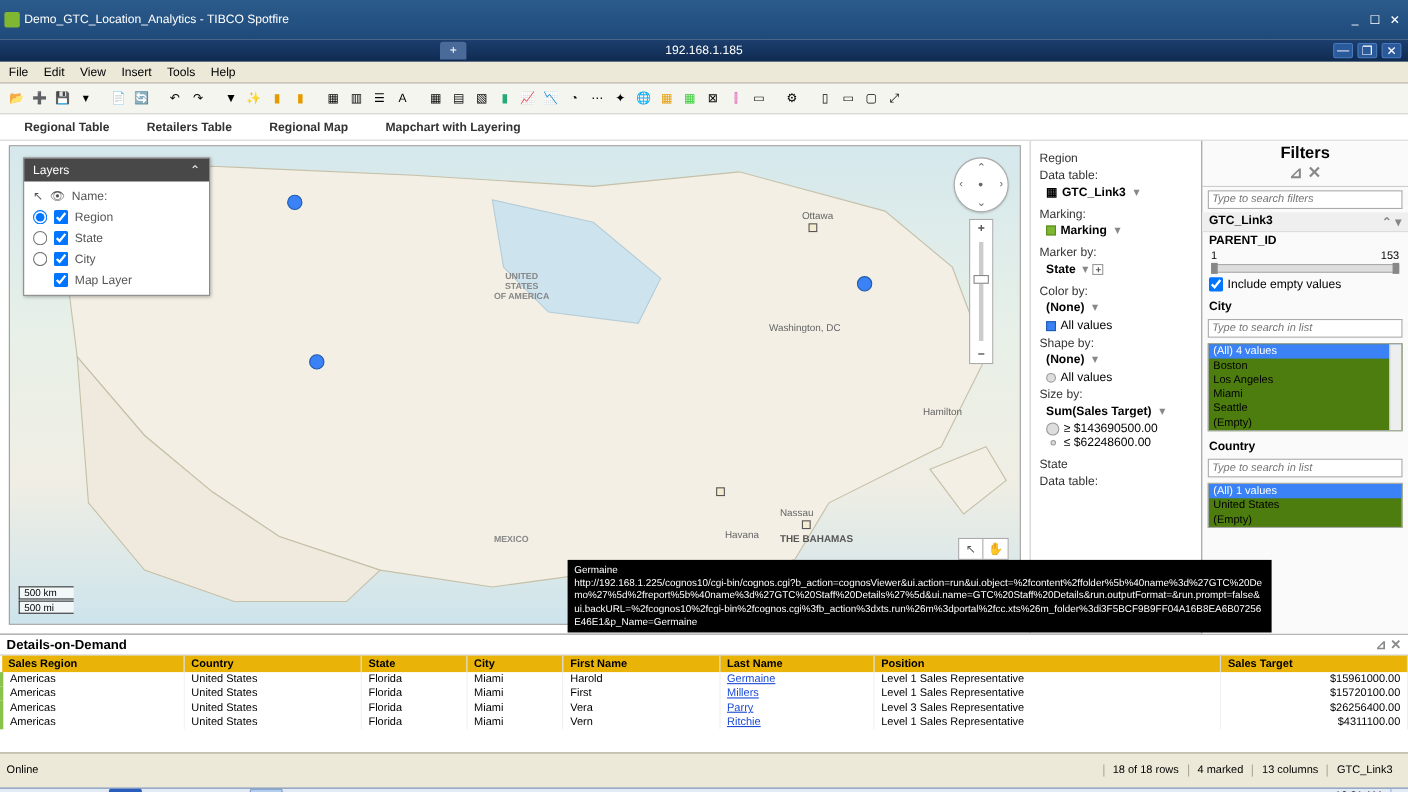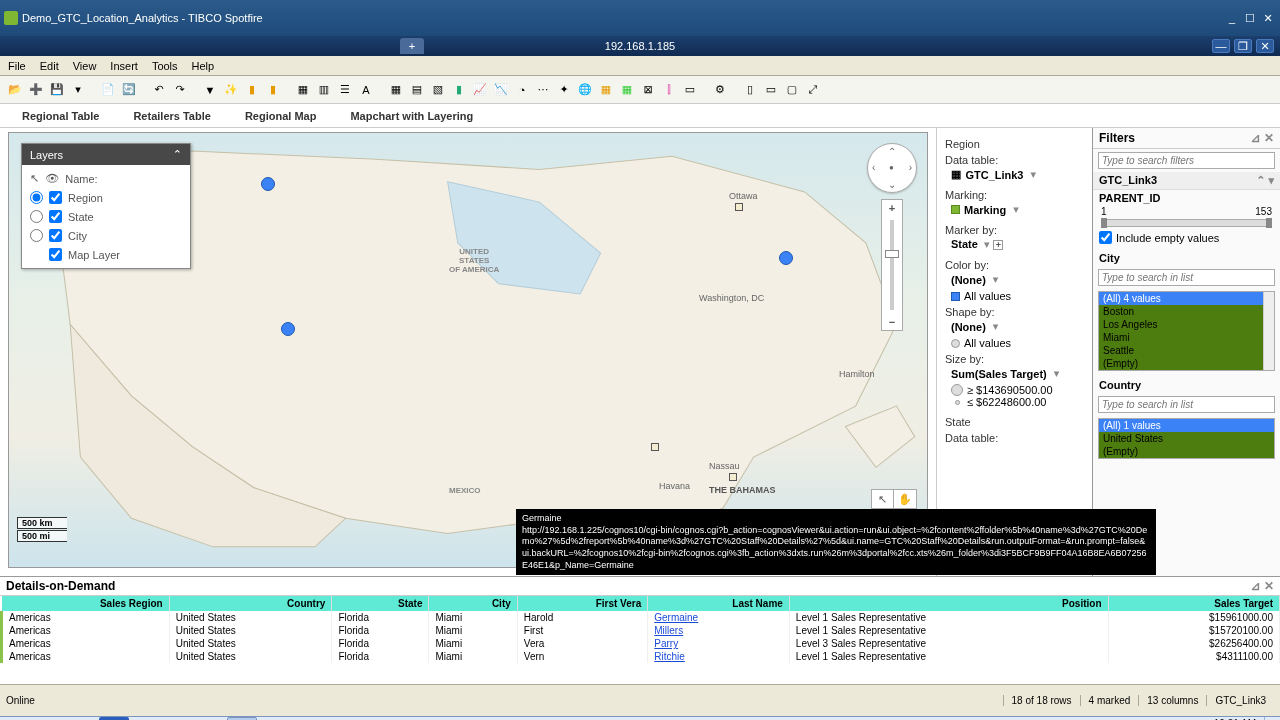--- a/index.html
+++ b/index.html
@@ -31,21 +31,21 @@
 .maparea { flex: 1; margin: 4px 8px 8px 8px; background: linear-gradient(180deg, #d5e8ec 0%, #e8f0e8 40%, #f0eee4 70%, #cde4ec 100%); position: relative; border: 1px solid #999; overflow: hidden; }
 .layers-panel { position: absolute; left: 12px; top: 10px; width: 170px; background: #fff; border: 1px solid #888; box-shadow: 1px 1px 3px rgba(0,0,0,0.3); }
 .layers-head { background: #484848; color: #fff; padding: 4px 8px; display: flex; justify-content: space-between; align-items: center; font-size: 11px; }
 .layers-body { padding: 4px; }
 .layer-row { display: flex; align-items: center; gap: 6px; padding: 3px 4px; font-size: 11px; color: #555; }
 .layer-row input { margin: 0; }
 .marker { position: absolute; width: 14px; height: 14px; background: #3b82f6; border: 1px solid #1e5aad; border-radius: 50%; }
 .maplabel { position: absolute; font-size: 9px; color: #666; }
 .maplabel.b { font-weight: bold; color: #555; }
 .maplabel.country { font-weight: bold; color: #888; font-size: 8px; text-align:center; line-height:1.1;}
-.scale { position: absolute; left: 8px; bottom: 24px; font-size: 9px; font-weight: bold; }
+.scale { position: absolute; left: 8px; bottom: 8px; font-size: 9px; }
 .scale div { border: 1px solid #333; border-right:none; padding: 0 4px; background: rgba(255,255,255,0.7); width: 50px; margin-bottom:1px;}
 .mapnav { position: absolute; right: 10px; top: 10px; }
 .navcircle { width: 50px; height: 50px; border-radius: 50%; background: #fff; border: 1px solid #aaa; position: relative; box-shadow: 0 1px 2px rgba(0,0,0,0.2); }
 .navcircle .arr { position: absolute; font-size: 10px; color: #666; cursor: pointer; }
 .zoom { width: 22px; background: #fff; border: 1px solid #aaa; margin: 6px auto 0; text-align: center; }
 .zoom .zb { padding: 2px 0; cursor: pointer; font-weight: bold; color: #555; }
 .zslider { height: 90px; width: 4px; background: #ccc; margin: 4px auto; position: relative; }
 .zhandle { width: 14px; height: 8px; background: #fff; border: 1px solid #888; position: absolute; left: -5px; top: 30px; cursor: pointer; }
 .mapmode { position: absolute; right: 10px; bottom: 58px; display: flex; border: 1px solid #aaa; background: #fff; }
 .mapmode div { width: 22px; height: 18px; display: flex; align-items: center; justify-content: center; cursor: pointer; font-size: 11px; color: #555; }
@@ -56,39 +56,39 @@
 .legend .lh { color: #333; margin-top: 4px; }
 .legend .lv { display: flex; align-items: center; gap: 4px; padding: 2px 0 4px 6px; font-weight: bold; cursor: pointer; }
 .legend .dd::after { content: " ▾"; color: #888; font-weight: normal; margin-left: 3px; }
 .legend .sym { display: flex; align-items: center; gap: 4px; padding-left: 6px; }
 .legend .sq { width: 9px; height: 9px; background: #7fb733; border: 1px solid #5a8a20; }
 .legend .sqb { width: 9px; height: 9px; background: #3b82f6; border: 1px solid #1e5aad; }
 .legend .circ { width: 9px; height: 9px; border-radius: 50%; background: #ddd; border: 1px solid #999; }
 .legend .plus { width:10px; height:10px; display:flex; align-items:center; justify-content:center; border:1px solid #999; font-size:9px; cursor:pointer; color:#555;}
 
 .filters { width: 188px; border-left: 1px solid #999; background: #fafafa; display: flex; flex-direction: column; }
-.filters .fh { padding: 3px 6px; font-weight: bold; font-size: 12px; display: flex; justify-content: space-between; align-items: center; border-bottom: 1px solid #ccc; }
+.filters .fh { padding: 3px 6px; font-weight: bold; font-size: 15px; display: flex; justify-content: space-between; align-items: center; border-bottom: 1px solid #ccc; flex-direction: column; }
 .filters input.search { width: calc(100% - 10px); margin: 3px 5px; font-size: 10px; padding: 2px 3px; border: 1px solid #aaa; color: #888; font-style: italic; }
 .filters .gtc { padding: 2px 6px; font-weight: bold; display: flex; justify-content: space-between; border-bottom: 1px solid #ddd; background: #efefef; }
 .filters .ph { padding: 2px 6px; font-weight: bold; }
 .filters .range { display: flex; justify-content: space-between; padding: 0 8px; font-size: 10px; }
 .filters .slider { height: 8px; background: #ddd; margin: 2px 8px; border: 1px solid #aaa; position: relative; }
 .filters .inc { padding: 2px 6px; display: flex; align-items: center; gap: 4px; }
 .filters .sect { padding: 2px 6px; font-weight: bold; margin-top: 4px; }
 .filters .listbox { margin: 2px 5px; border: 1px solid #aaa; background: #4d7c0f; font-size: 10px; position: relative; }
 .filters .listbox .li { padding: 1px 4px; }
 .filters .listbox .li.sel { background: #3b82f6; color: #fff; }
 .filters .listbox .scrollthumb { position:absolute; right:0; top:0; bottom:0; width:11px; background:#eee; border-left:1px solid #ccc;}
 
 .tooltip { position: absolute; background: #000; color: #fff; font-size: 9px; padding: 4px 6px; max-width: 640px; word-break: break-all; z-index: 100; line-height: 1.3; }
 
 .details { height: 108px; background: #fff; border-top: 1px solid #999; display: flex; flex-direction: column; }
 .details .dh { padding: 2px 6px; font-weight: bold; font-size: 12px; display: flex; justify-content: space-between; border-bottom: 1px solid #ccc; }
 .details table { width: 100%; border-collapse: collapse; font-size: 10px; }
-.details th { text-align: right; padding: 2px 6px; border-right: 1px solid #ddd; font-weight: bold; background: #5eead4; }
+.details th { text-align: left; padding: 2px 6px; border-right: 1px solid #ddd; font-weight: bold; background: #eab308; }
 .details td { padding: 1px 6px; border-right: 1px solid #f0f0f0; }
 .details td.link { color: #1a4bd8; text-decoration: underline; cursor: pointer; }
 .details tbody tr { border-left: 3px solid #8bc34a; }
 .details td.num { text-align: right; }
 
 .statusbar { height: 32px; background: #ece9d8; border-top: 1px solid #aca899; display: flex; align-items: center; padding: 0 6px; font-size: 10px; }
 .statusbar .spacer { flex: 1; }
 .statusbar .cell { border-left: 1px solid #aca899; padding: 0 8px; }
 
 .taskbar { height: 30px; background: linear-gradient(#e4ecf7, #c6d6ee); border-top: 1px solid #7a96bf; display: flex; align-items: flex-start; padding: 0 4px; }
@@ -373,21 +373,21 @@
       <span>Details-on-Demand</span>
     <span><span style="color:#888">⊿</span> <span style="color:#888">✕</span></span>
   </div>
   <table>
     <thead>
         <tr id="dthead">
           <th>Sales Region</th>
           <th>Country</th>
           <th>State</th>
           <th>City</th>
-          <th>First Vera</th>
+          <th>First Name</th>
           <th>Last Name</th>
           <th>Position</th>
           <th>Sales Target</th>
         </tr>
       </thead>
     <tbody id="dtbody">
         <tr>
           <td>Americas</td>
           <td>United States</td>
           <td>Florida</td>

